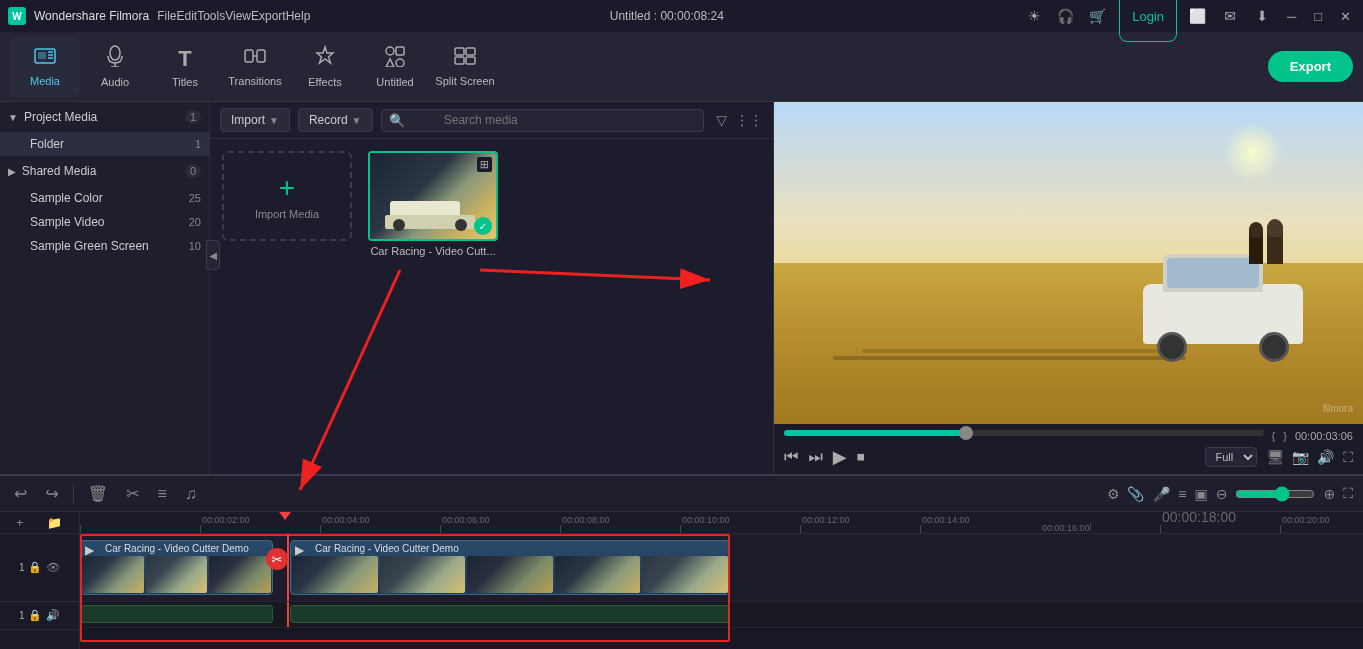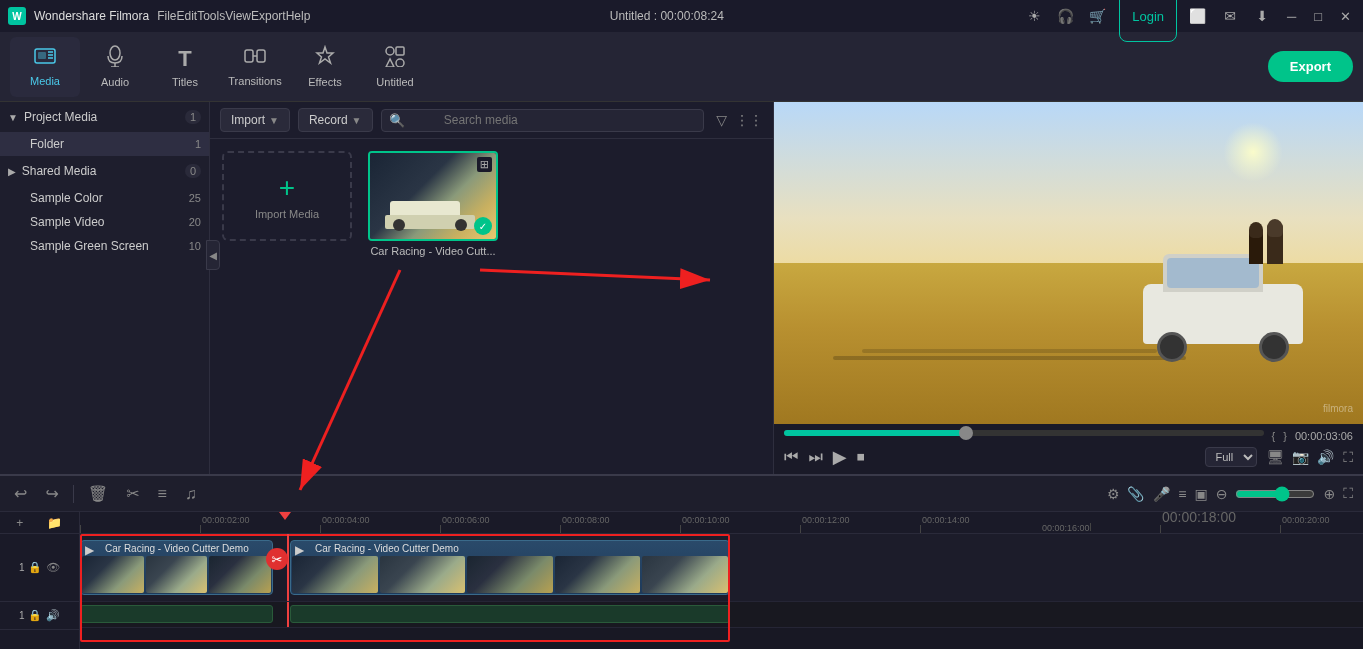--- a/index.html
+++ b/index.html
@@ -170,20 +170,31 @@
   <div class="tool-item">
     <span class="icon">
       <svg width="22" height="22" viewBox="0 0 22 22">
           <circle cx="6" cy="6" r="4" fill="none" stroke="#aaa" stroke-width="1.5"></circle>
           <rect x="12" y="2" width="8" height="8" rx="1" fill="none" stroke="#aaa" stroke-width="1.5"></rect>
           <polygon points="6,14 2,22 10,22" fill="none" stroke="#aaa" stroke-width="1.5"></polygon>
           <circle cx="16" cy="18" r="4" fill="none" stroke="#aaa" stroke-width="1.5"></circle>
         </svg>
     </span>
     <span class="label">Untitled</span>
+  </div>
+  <div class="tool-item">
+    <span class="icon">
+      <svg width="22" height="20" viewBox="0 0 22 20">
+          <rect x="1" y="2" width="9" height="7" rx="1" fill="none" stroke="#aaa" stroke-width="1.5"></rect>
+          <rect x="12" y="2" width="9" height="7" rx="1" fill="none" stroke="#aaa" stroke-width="1.5"></rect>
+          <rect x="1" y="11" width="9" height="7" rx="1" fill="none" stroke="#aaa" stroke-width="1.5"></rect>
+          <rect x="12" y="11" width="9" height="7" rx="1" fill="none" stroke="#aaa" stroke-width="1.5"></rect>
+        </svg>
+    </span>
+    <span class="label">Split Screen</span>
   </div>
   <div class="toolbar-right">
     <button class="export-btn">Export</button>
   </div>
 </div>
 
 <div id="main">
 
   <div id="sidebar">
     <div class="sidebar-section">

